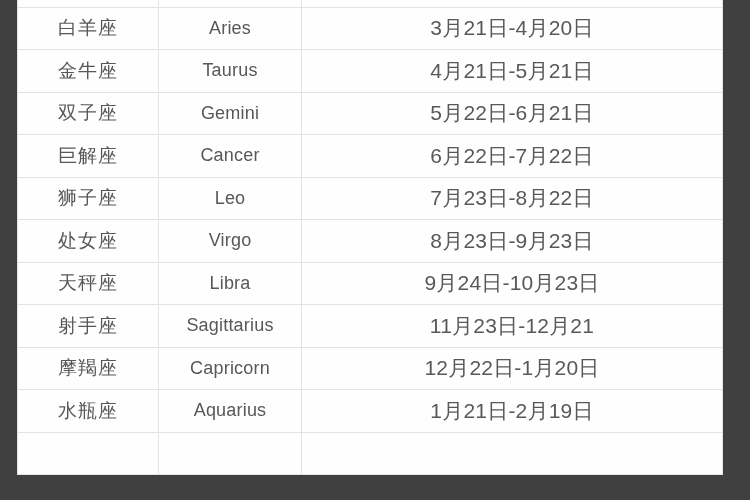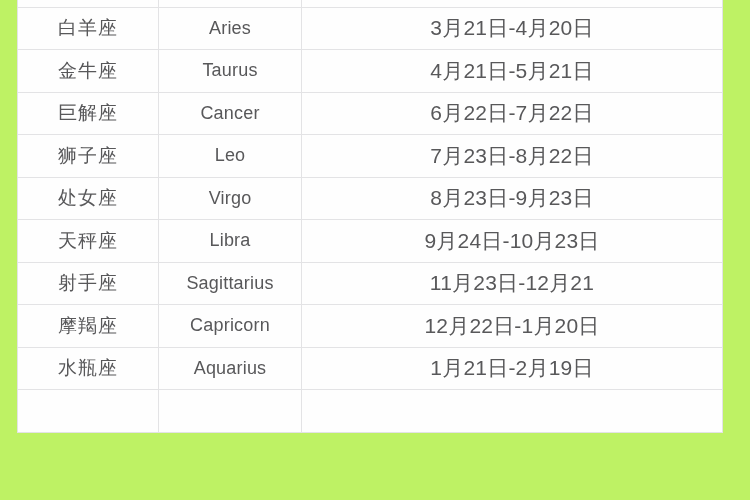--- a/index.html
+++ b/index.html
@@ -13,21 +13,21 @@
     overflow: hidden;
     font-family: "Liberation Sans", "DejaVu Sans", sans-serif;
   }
 
   
   #screen {
     position: relative;
     width: 750px;
     height: 500px;
     overflow: hidden;
-    background: #bef264;
+    background: #404040;
   }
 
   #table-wrap {
     position: absolute;
     left: 17px;
     
     top: -36px;
     width: 705px;
   }
 
@@ -101,20 +101,25 @@
             <td class="cell-cn">白羊座</td>
             <td class="cell-en">Aries</td>
             <td class="cell-date">3月21日-4月20日</td>
           </tr>
           <tr>
             <td class="cell-cn">金牛座</td>
             <td class="cell-en">Taurus</td>
             <td class="cell-date">4月21日-5月21日</td>
           </tr>
           <tr>
+            <td class="cell-cn">双子座</td>
+            <td class="cell-en">Gemini</td>
+            <td class="cell-date">5月22日-6月21日</td>
+          </tr>
+          <tr>
             <td class="cell-cn">巨解座</td>
             <td class="cell-en">Cancer</td>
             <td class="cell-date">6月22日-7月22日</td>
           </tr>
           <tr>
             <td class="cell-cn">狮子座</td>
             <td class="cell-en">Leo</td>
             <td class="cell-date">7月23日-8月22日</td>
           </tr>
           <tr>

